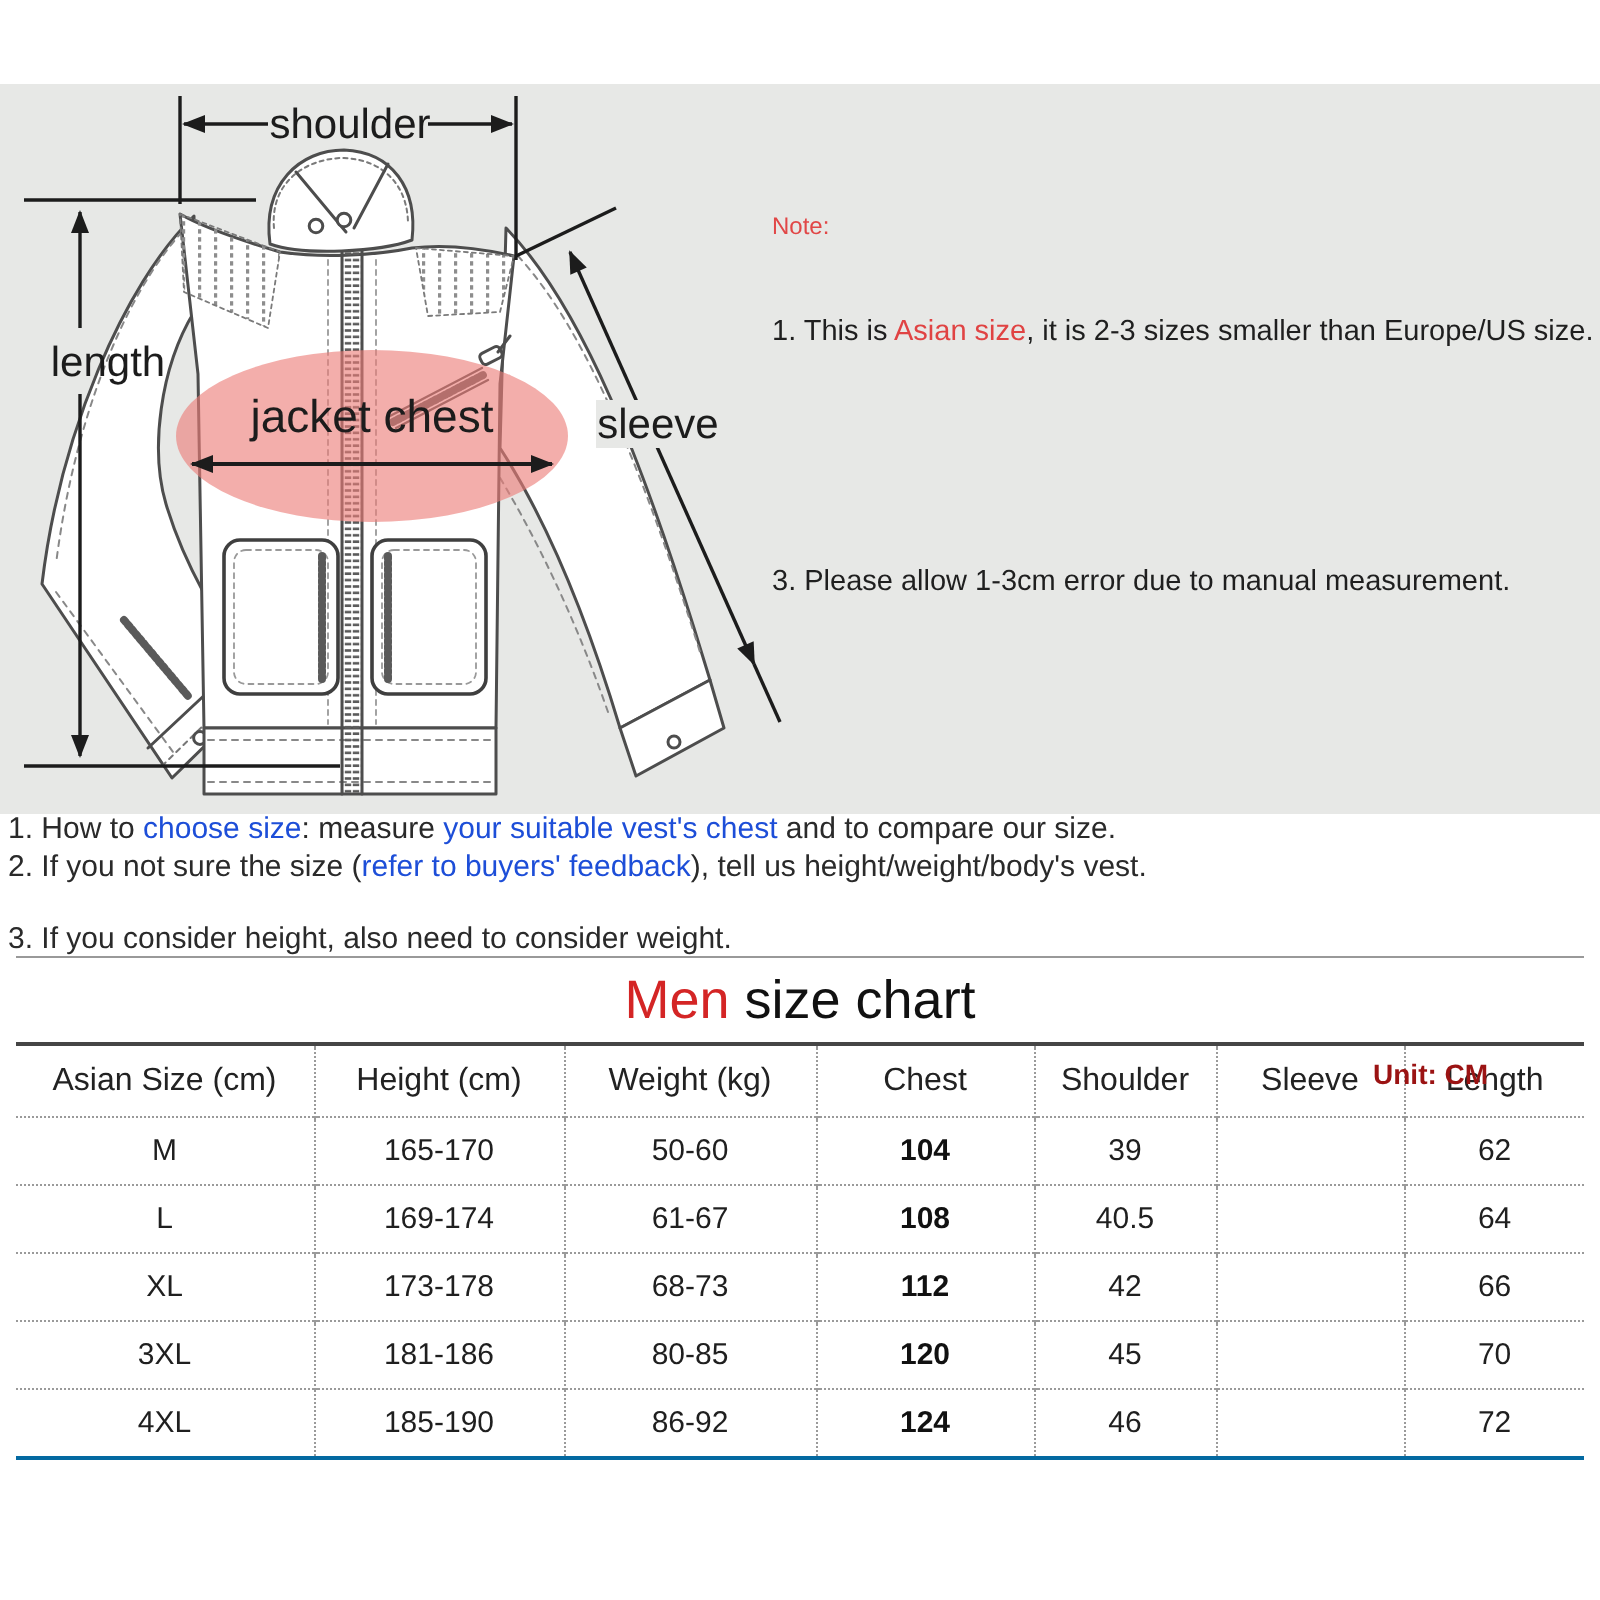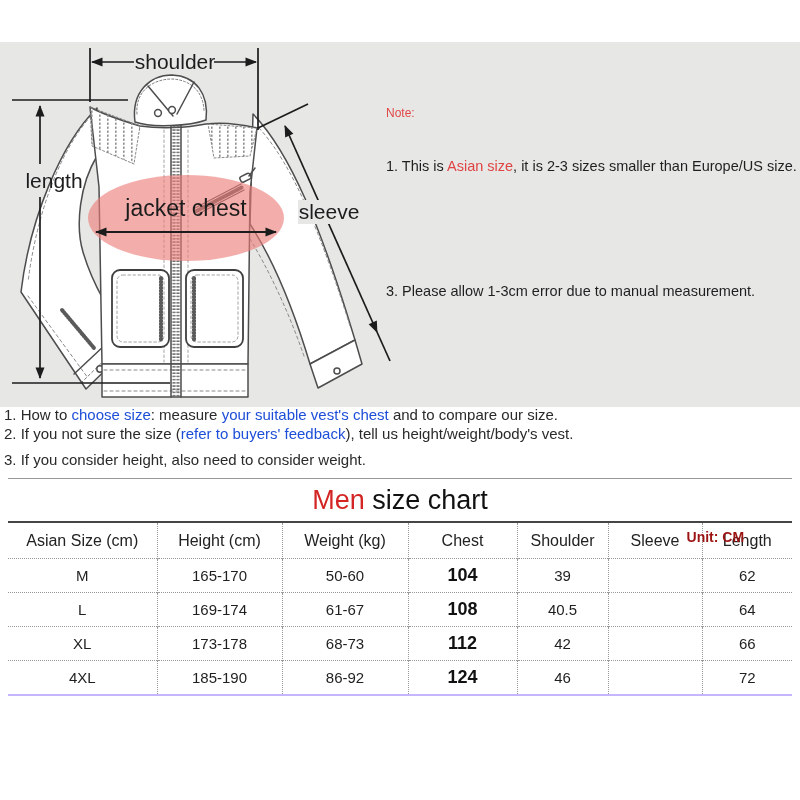--- a/index.html
+++ b/index.html
@@ -13,35 +13,35 @@
   .notes{position:absolute;left:386px;top:0;width:412px;height:365px;font-size:14.5px;line-height:23px;}
   .notes>div{position:absolute;left:0;width:410px;}
   .n-title{top:60px;color:#e14747;font-size:12px;}
   .n-item1{top:113px;white-space:nowrap;}
   .n-item2{top:168px;}
   .n-item3{top:238px;white-space:nowrap;}
   .red-bright{color:#e04343;}
   
   .tips{position:absolute;left:4px;top:406px;width:620px;font-size:15px;line-height:18.5px;color:#2a2a2a;}
   .tips div{white-space:nowrap;}
-  .tip3{margin-top:8px;}
+  .tip3{margin-top:18px;}
   .red-muted{color:#1d4ed8;}
   
   table.size{position:absolute;left:8px;top:478px;width:784px;border-collapse:collapse;
-             border-top:1px solid #999;border-bottom:2px solid #c4b5fd;table-layout:fixed;}
+             border-top:1px solid #999;border-bottom:2px solid #0369a1;table-layout:fixed;}
   td,th{text-align:center;vertical-align:middle;font-weight:normal;}
   .title-cell{height:40px;border-bottom:2px solid #454545;position:relative;font-size:27px;color:#111;}
   .title-men{color:#d42525;}
   .unit{position:absolute;right:48px;top:10px;font-size:14px;font-weight:bold;color:#9b1313;margin-top:40px;}
   tr.hdr th{height:33px;font-size:16px;border-right:1px dotted #9a9a9a;color:#222;}
   tr.hdr th:last-child{border-right:none;}
   th.asian{color:#c32222;}
   tbody.rows td{height:31px;font-size:15px;border-right:1px dotted #9a9a9a;border-top:1px dotted #9a9a9a;}
   tbody.rows td:last-child{border-right:none;}
-  tbody.rows td.chest{font-weight:bold;font-size:18px;color:#111;}
+  tbody.rows td.chest{font-weight:bold;font-size:15px;color:#111;}
 </style>
 </head>
 <body>
 
 <div class="canvas">
 
   <div class="gray-band">
 
     <svg class="diagram-svg" width="400" height="365" viewBox="0 0 400 365">
       <defs>
@@ -200,20 +200,29 @@
         <tr>
           <td>XL</td>
           <td>173-178</td>
           <td>68-73</td>
           <td class="chest">112</td>
           <td>42</td>
           <td></td>
           <td>66</td>
         </tr>
         <tr>
+          <td>3XL</td>
+          <td>181-186</td>
+          <td>80-85</td>
+          <td class="chest">120</td>
+          <td>45</td>
+          <td></td>
+          <td>70</td>
+        </tr>
+        <tr>
           <td>4XL</td>
           <td>185-190</td>
           <td>86-92</td>
           <td class="chest">124</td>
           <td>46</td>
           <td></td>
           <td>72</td>
         </tr>
       </tbody>
   </table>

